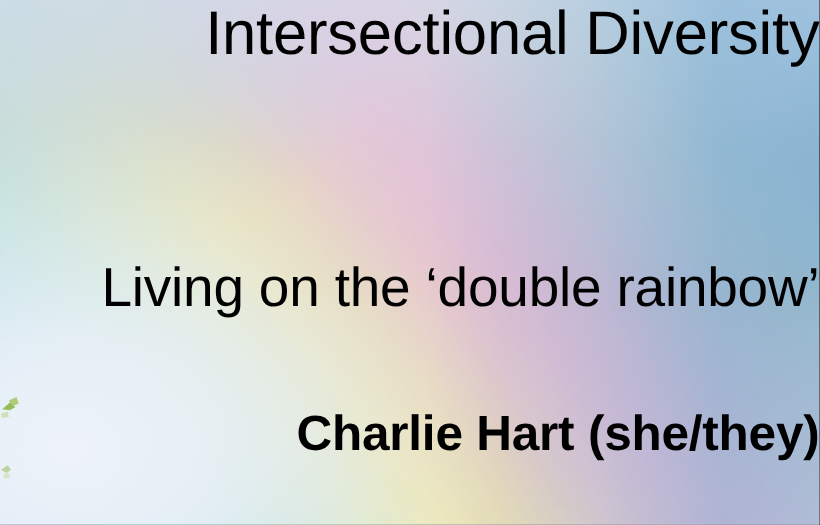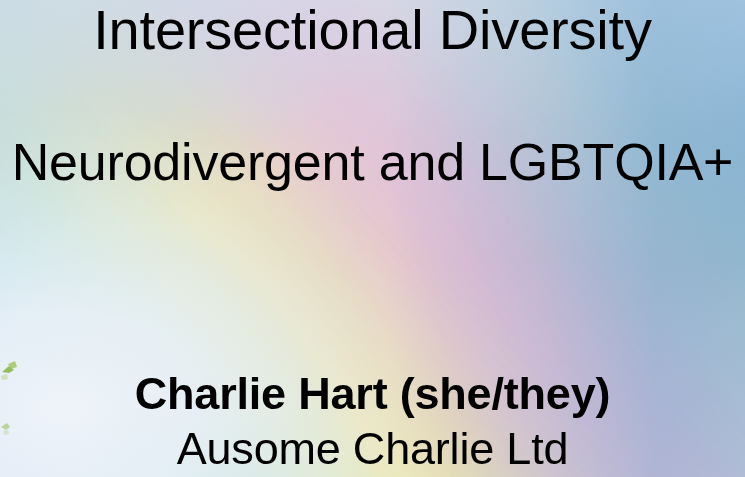--- a/index.html
+++ b/index.html
@@ -169,20 +169,21 @@
   }
 
   .line {
     position: absolute;
     left: 0;
     right: 0;
     white-space: nowrap;
     font-weight: 400;
     letter-spacing: -0.2px;
     line-height: 1;
+    text-align: right;
   }
 
   .l-title   { top: 2px;   font-size: 56px; }
   .l-sub1    { top: 136px; font-size: 52px; }
   .l-sub2    { top: 236px; font-size: 50px; }
   .l-author  { top: 371px; font-size: 45px; font-weight: bold; }
   .l-org     { top: 426px; font-size: 45px; }
 </style>
 </head>
 <body>
@@ -202,18 +203,17 @@
     <path d="M8 6  L15 3 L17 9  L11 11 Z" fill="#9ac24f" opacity="0.75"></path>
     <path d="M1 18 L7 16 L8 21  L2 22 Z" fill="#b9cf7a" opacity="0.5"></path>
   </svg>
   <svg class="foliage" style="left:0px; top:418px; width:20px; height:18px;" viewBox="0 0 20 18">
     <path d="M1 9 L7 5 L10 9 L6 12 Z" fill="#93bd52" opacity="0.55"></path>
     <path d="M3 13 L8 12 L9 16 L4 17 Z" fill="#b5cc80" opacity="0.38"></path>
   </svg>
 
   <div class="text-stack">
     <div class="line l-title">Intersectional Diversity</div>
-    <div class="line l-sub1">Neurodivergent and LGBTQIA+</div>
+    <div class="line l-sub2">Living on the ‘double rainbow’</div>
     <div class="line l-author">Charlie Hart (she/they)</div>
-    <div class="line l-org">Ausome Charlie Ltd</div>
   </div>
 
 </div>
 
 </body></html>

